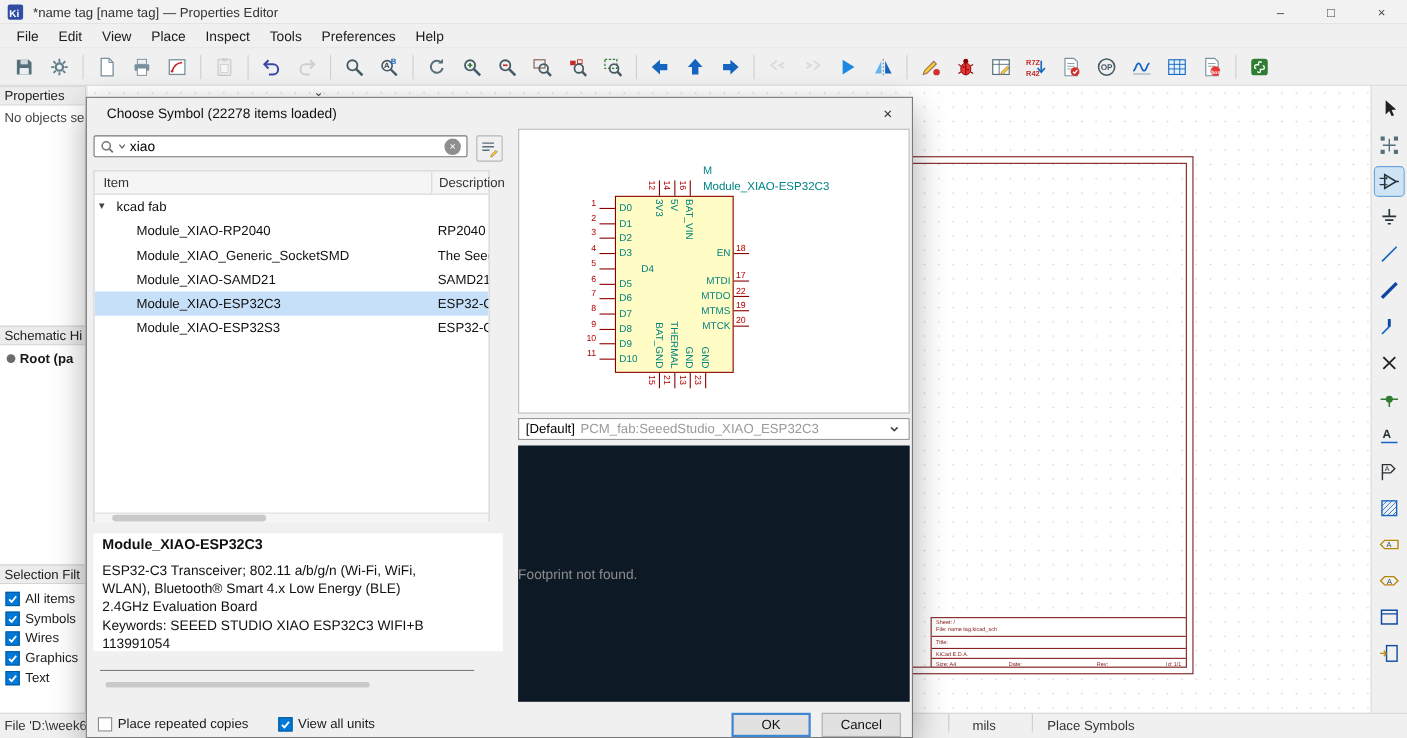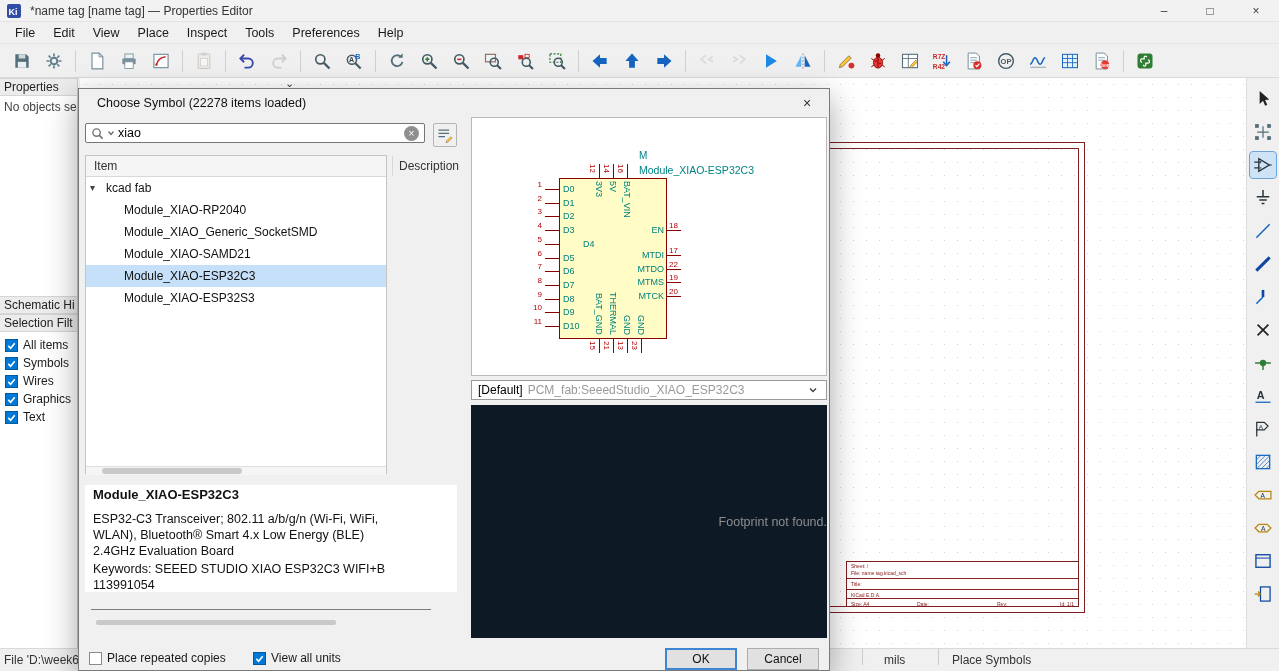--- a/index.html
+++ b/index.html
@@ -82,21 +82,21 @@
   .sym-body{position:absolute;left:87px;top:60px;width:108px;height:161px;background:#fffcc5;border:1.5px solid #8a0000;}
   #sym-pins{position:absolute;left:0;top:0;right:0;bottom:0;}
   .pin-line{position:absolute;background:#8a0000;}
   .pin-num{position:absolute;color:#b30000;font-size:8px;line-height:9px;white-space:nowrap;}
   .pin-name{position:absolute;color:#008080;font-size:9px;line-height:10px;white-space:nowrap;}
   .vert{writing-mode:vertical-rl;text-orientation:mixed;}
   .fp-combo{position:absolute;left:392px;top:291px;width:356px;height:20px;background:#fff;border:1px solid #9a9a9a;display:flex;align-items:center;padding:0 6px;font-size:12px;}
   .fp-prefix{color:#000;margin-right:5px;}
   .fp-value{color:#9a9a9a;flex:1;white-space:nowrap;overflow:hidden;}
   .combo-chev{flex:0 0 12px;}
-  #fp-preview{position:absolute;left:392px;top:316px;width:356px;height:233px;background:#0d1a26;display:flex;align-items:center;justify-content:flex-end;}
+  #fp-preview{position:absolute;left:392px;top:316px;width:356px;height:233px;background:#0d1a26;display:flex;align-items:center;justify-content:flex-start;}
   #fp-preview span{color:#8c8c8c;font-size:12.5px;}
   .dlg-check{position:absolute;display:flex;align-items:center;gap:5px;font-size:12px;}
   .btn{position:absolute;width:72px;height:22px;background:#e1e1e1;border:1px solid #adadad;font-size:12px;font-family:inherit;color:#111;}
   .btn.ok{border:2px solid #3f86d2;}
   svg{display:block;}
 </style>
 </head>
 <body>
 
 <div id="titlebar">
@@ -416,20 +416,26 @@
       </span>
     </button>
   </div>
 
 <div id="left-panels">
   <div class="panel-hdr" style="height:18px;">Properties</div>
   <div class="panel-body" style="height:200px;padding:4px;">
     <span style="color:#444;text-align:right;">No objects se</span>
   </div>
   <div class="panel-hdr">Schematic Hi</div>
+  <div class="panel-body" style="height:199px;">
+    <div class="hier-row">
+      <span class="hier-dot"></span>
+      <span>Root (pa</span>
+    </div>
+  </div>
   <div class="panel-hdr">Selection Filt</div>
   <div class="panel-body" id="filter-list" style="height:117px;padding-top:4px;">
       <div class="filter-row">
         <div class="checkbox checked">
           <svg viewBox="0 0 12 12" width="11" height="11">
             <path d="M2.5 6.5 5 9l4.5-5.5" fill="none" stroke="#fff" stroke-width="1.8"></path>
           </svg>
         </div>
         <div class="filter-label">All items</div>
       </div>
@@ -647,21 +653,21 @@
     <span class="s-text">xiao</span>
     <span class="s-clear">×</span>
   </div>
   <button class="filter-btn" style="left:354px;top:34px;">
     <svg viewBox="0 0 22 22" width="18" height="18">
         <path d="M3 5h13M3 9h13M3 13h8" stroke="#546e7a" stroke-width="1.6"></path>
         <path d="M13 18l5-5 1.7 1.7-5 5-2.4.7z" fill="#ffca28" stroke="#8d6e63" stroke-width="0.7"></path>
       </svg>
   </button>
 
-  <div class="list-frame" style="left:6px;top:66px;width:302px;height:319px;">
+  <div class="list-frame" style="left:6px;top:66px;width:360px;height:319px;">
     <div class="cols">
       <span class="col-item">Item</span>
       <span class="col-desc-h">Description</span>
     </div>
     <div id="symbol-tree">
         <div class="tree-row group">
           <div class="tree-chev">▾</div>
           <div class="g-label">kcad fab</div>
         </div>
         <div class="tree-row item">

